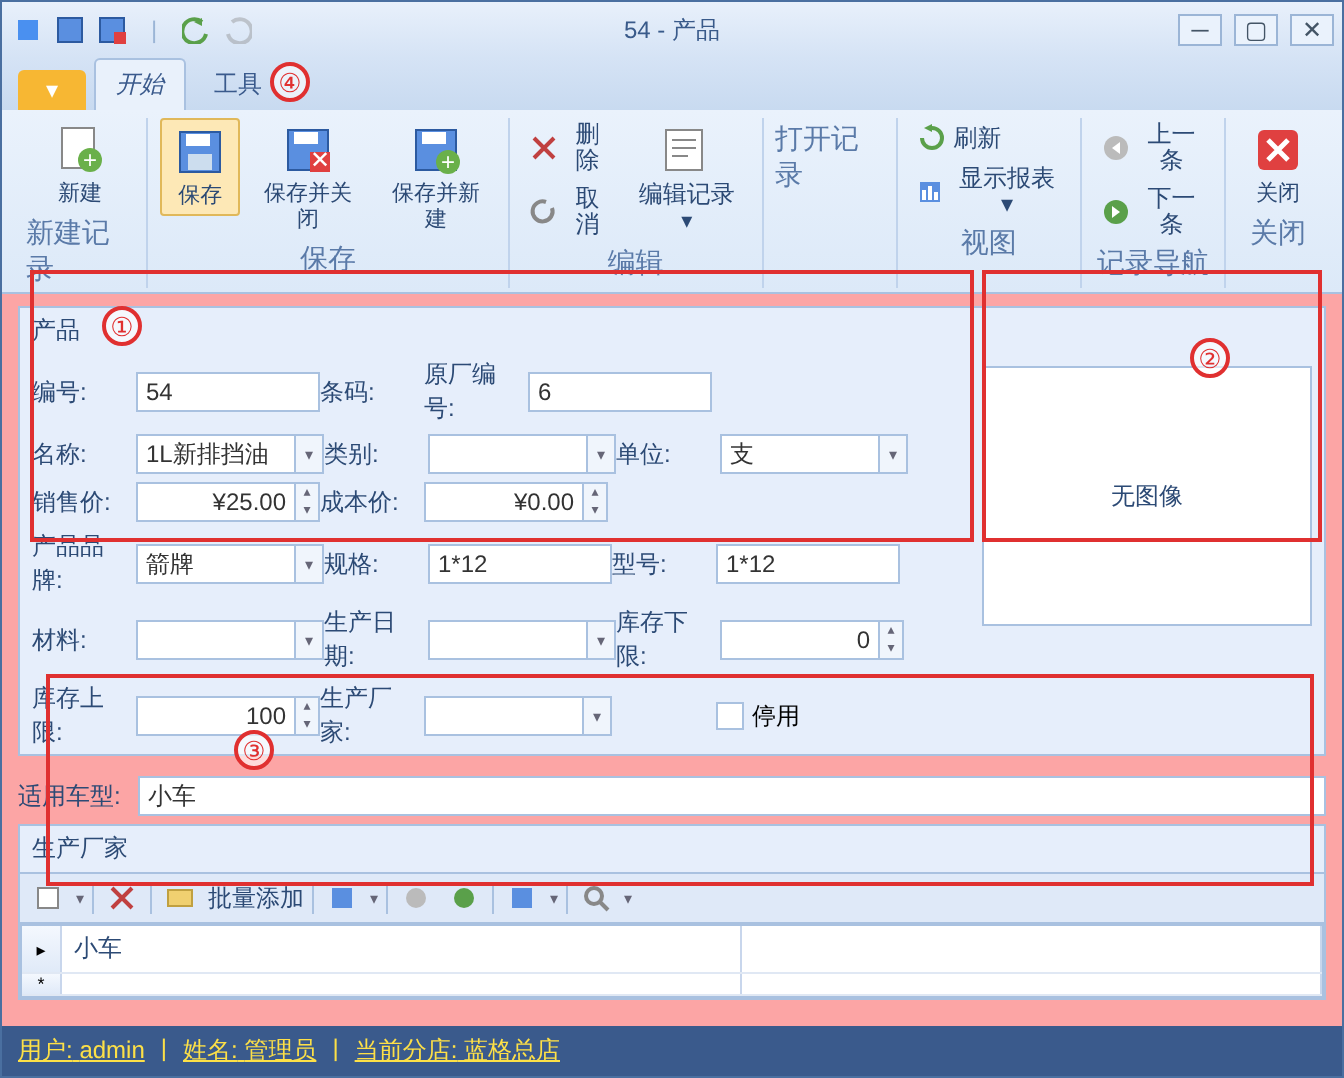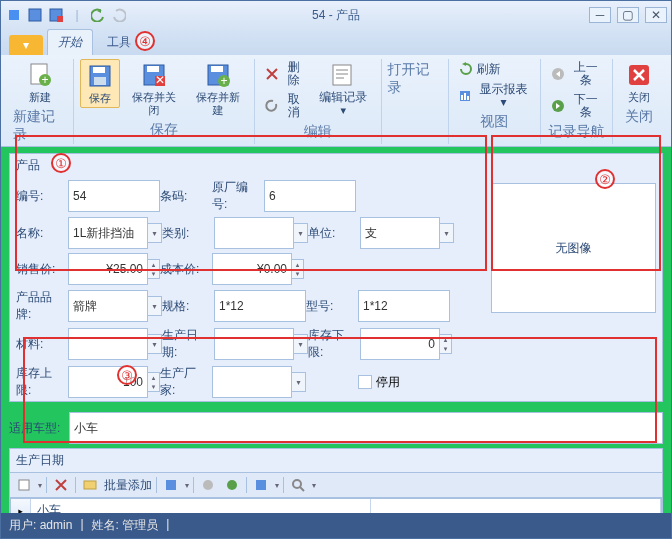--- a/index.html
+++ b/index.html
@@ -21,42 +21,42 @@
 .rbtns { display: flex; gap: 4px; align-items: flex-start; }
 .rbtn { display: flex; flex-direction: column; align-items: center; padding: 2px 4px; min-width: 40px; cursor: pointer; }
 .rbtn.hl { background: #fde8b6; border: 1px solid #e0b85a; border-radius: 2px; }
 .ricon { width: 28px; height: 28px; display: flex; align-items: center; justify-content: center; margin-bottom: 2px; }
 .rlabel { font-size: 11px; color: #2c4a75; text-align: center; line-height: 13px; }
 .glabel { font-size: 14px; color: #5a7aa8; margin-top: 2px; }
 .rsmall { display: flex; align-items: center; gap: 3px; padding: 2px 3px; }
 .rsmall .ricon { width: 16px; height: 16px; margin: 0; }
 .rsmall .rlabel { font-size: 12px; }
 .vstack { display: flex; flex-direction: column; gap: 2px; }
-.content { flex: 1; background: #22c55e; padding: 6px 8px; overflow: auto; }
+.content { flex: 1; background: #fca5a5; padding: 6px 8px; overflow: auto; }
 .panel { border: 1px solid #a9c1e0; background: #e6eefb; margin-bottom: 6px; }
 .panel-title { padding: 3px 6px; color: #2c4a75; font-weight: normal; }
 .form-row { display: flex; gap: 0; padding: 2px 6px; }
 .field { display: flex; align-items: center; }
 .flabel { width: 52px; text-align: left; color: #2c4a75; padding-right: 2px; }
-.finput { border: 1px solid #a9c1e0; background: #fff; height: 32px; padding: 1px 4px; color: #333; }
+.finput { border: 1px solid #a9c1e0; background: #fff; height: 20px; padding: 1px 4px; color: #333; }
 .finput.sel { background: #93b7eb; color: #fff; }
 .finput.r { text-align: right; }
 .spin { width: 12px; height: 20px; border: 1px solid #a9c1e0; border-left: none; background: #f0f5fc; display: flex; flex-direction: column; }
 .spin div { flex: 1; font-size: 7px; text-align: center; color: #667; line-height: 9px; }
 .dd { width: 14px; height: 20px; border: 1px solid #a9c1e0; border-left: none; background: #f0f5fc; display: flex; align-items: center; justify-content: center; font-size: 8px; color: #667; }
 .img-box { border: 1px solid #a9c1e0; background: #fff; width: 165px; height: 130px; display: flex; align-items: center; justify-content: center; color: #2c4a75; margin: 6px 6px 6px 0; }
 .toolbar { display: flex; align-items: center; gap: 4px; padding: 2px 4px; border-top: 1px solid #a9c1e0; border-bottom: 1px solid #a9c1e0; background: #dfe9f8; }
 .tbtn { width: 20px; height: 20px; display: flex; align-items: center; justify-content: center; border: 1px solid transparent; cursor: pointer; }
 .sep { width: 1px; height: 16px; background: #a9c1e0; }
 .grid { border: 1px solid #a9c1e0; background: #fff; }
 .grid-head { display: flex; background: linear-gradient(#f4f8fe, #e0eaf8); }
 .gcell { border-right: 1px solid #c8d6ec; border-bottom: 1px solid #c8d6ec; padding: 3px 6px; color: #2c4a75; }
 .grid-row { display: flex; border-bottom: 1px solid #e0e8f4; }
 .rowhead { width: 20px; background: linear-gradient(#f4f8fe, #e0eaf8); border-right: 1px solid #c8d6ec; display: flex; align-items: center; justify-content: center; font-size: 9px; }
-.status { background: #3a5a8c; color: #e5e5e5; padding: 4px 8px; display: flex; gap: 8px; }
+.status { background: #3a5a8c; color: #fde047; padding: 4px 8px; display: flex; gap: 8px; text-decoration: underline; }
 .redbox { position: absolute; border: 2px solid #e03030; pointer-events: none; z-index: 50; }
 .redcirc { position: absolute; width: 20px; height: 20px; border: 2px solid #e03030; border-radius: 50%; color: #e03030; display: flex; align-items: center; justify-content: center; font-size: 13px; z-index: 51; background: rgba(255,255,255,0.6); }
 svg { display: block; }
 .chk { width: 14px; height: 14px; border: 1px solid #a9c1e0; background: #fff; margin-right: 4px; }
 </style>
 </head>
 <body>
 
 <div class="win">
 
@@ -377,21 +377,21 @@
     </div>
 
     <div class="form-row" style="padding:4px 0">
       <div class="field" style="width:100%">
           <span class="flabel" style="width:60px">适用车型:</span>
           <input class="finput" style="flex: 1 1 0%;" value="小车">
         </div>
     </div>
 
     <div class="panel">
-      <div class="panel-title">生产日期</div>
+      <div class="panel-title">生产厂家</div>
       <div class="toolbar">
         <div class="tbtn">
             <svg width="14" height="14">
               <rect x="2" y="2" width="10" height="10" fill="#fff" stroke="#888"></rect>
             </svg>
           </div>
         <span style="font-size:8px;color:#667">▾</span>
         <div class="sep"></div>
         <div class="tbtn">
             <svg width="14" height="14">
@@ -454,20 +454,21 @@
       </div>
     </div>
 
   </div>
 
   <div class="status">
     <span><span>用户:</span> <span>admin</span></span>
     <span>|</span>
     <span><span>姓名:</span> <span>管理员</span></span>
     <span>|</span>
+    <span><span>当前分店:</span> <span>蓝格总店</span></span>
   </div>
 
   <div class="redbox" style="left:14px; top:134px; width:472px; height:136px"></div>
   <div class="redcirc" style="left:50px; top:152px">①</div>
   <div class="redbox" style="left:490px; top:134px; width:170px; height:136px"></div>
   <div class="redcirc" style="left:594px; top:168px">②</div>
   <div class="redbox" style="left:22px; top:336px; width:634px; height:106px"></div>
   <div class="redcirc" style="left:116px; top:364px">③</div>
   <div class="redcirc" style="left:134px; top:30px">④</div>
 </div>

